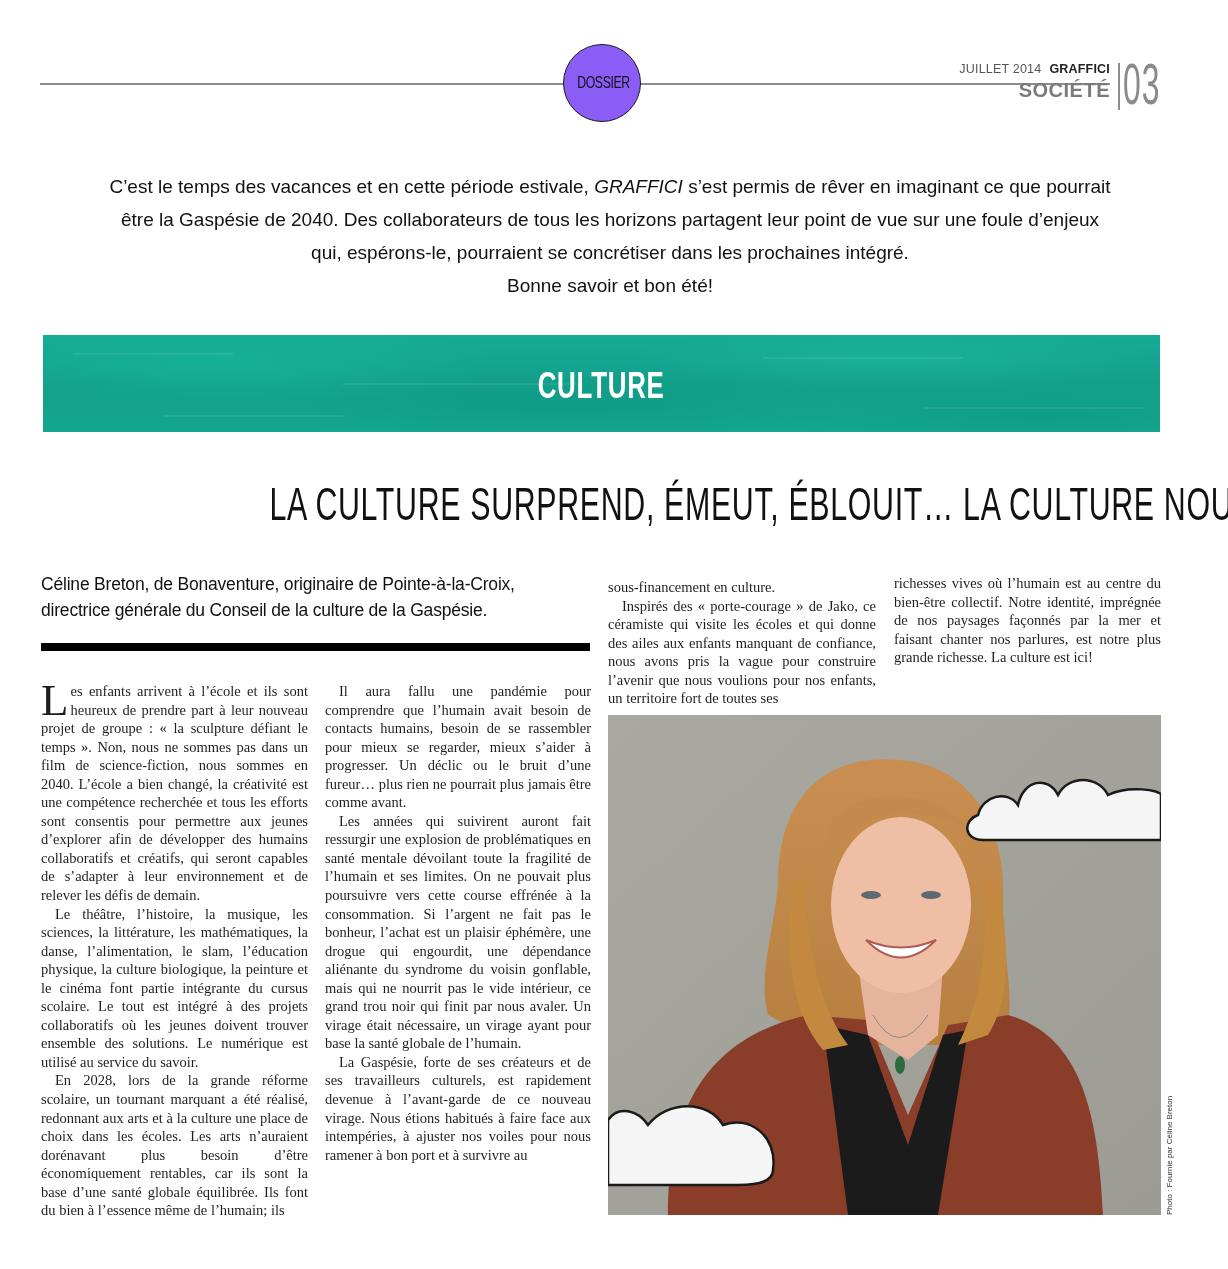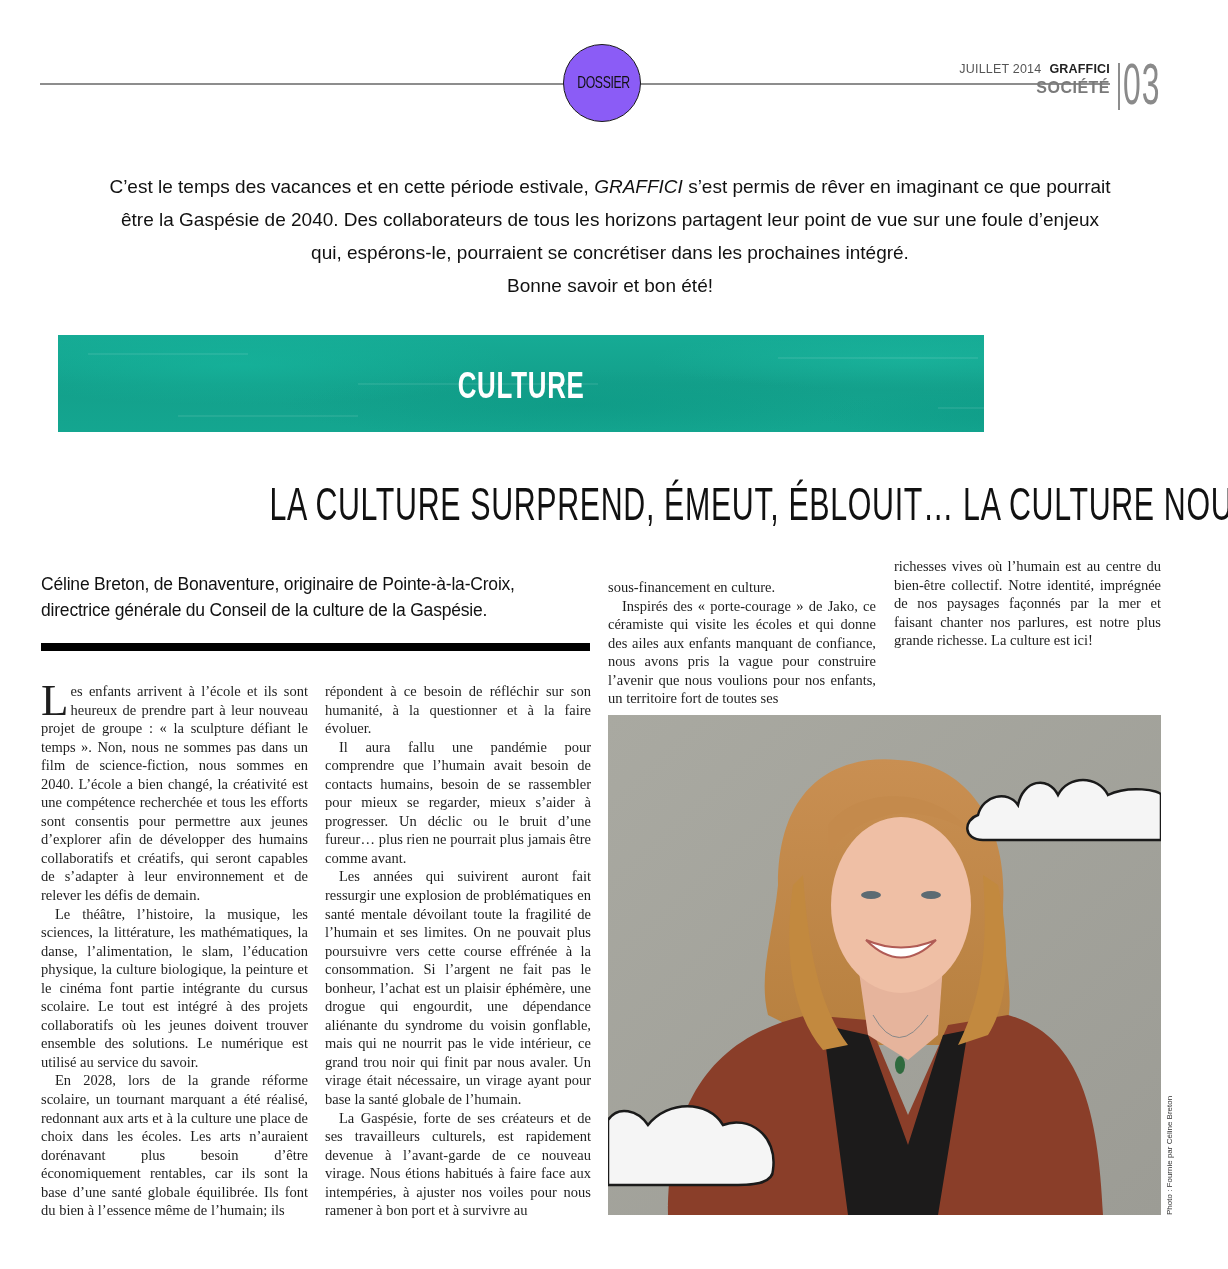--- a/index.html
+++ b/index.html
@@ -5,31 +5,31 @@
     html, body { margin: 0; padding: 0; background: #ffffff; }
     body { width: 1228px; height: 1269px; position: relative; overflow: hidden; color: #1a1a1a; }
 
     
     .top-rule { position: absolute; left: 40px; top: 83px; width: 1070px; height: 2px; background: #8d8d8d; }
     .dossier-badge { position: absolute; left: 563px; top: 44px; width: 78px; height: 78px; border: 1.5px solid #1a1a1a; border-radius: 50%; background: #8b5cf6; box-sizing: border-box; display: flex; align-items: center; justify-content: flex-end; }
     .dossier-badge span { font-family: "Liberation Sans", sans-serif; font-size: 17px; letter-spacing: -0.5px; transform: scaleX(0.72); color: #111; }
     .folio { position: absolute; top: 62px; left: 930px; width: 180px; text-align: right; font-family: "Liberation Sans", sans-serif; }
     .folio-line1 { font-size: 12.5px; color: #555; letter-spacing: 0.2px; }
     .folio-line1 .brand { font-weight: bold; color: #222; margin-left: 8px; }
-    .folio-line2 { font-size: 16px; font-weight: bold; color: #7a7a7a; letter-spacing: 0.5px; margin-top: 3px; }
+    .folio-line2 { font-size: 20px; font-weight: bold; color: #7a7a7a; letter-spacing: 0.5px; margin-top: 3px; }
     .folio-sep { position: absolute; left: 1118px; top: 63px; width: 2px; height: 47px; background: #8d8d8d; }
     .page-number { position: absolute; left: 1123px; top: 55px; font-family: "Liberation Sans", sans-serif; font-size: 58px; font-weight: normal; color: #8a8a8a; transform: scaleX(0.55); transform-origin: left top; line-height: 1; letter-spacing: 2px; }
 
     
     .intro { position: absolute; left: 60px; top: 170px; width: 1100px; text-align: center; font-family: "Liberation Sans", sans-serif; font-size: 19px; line-height: 33px; color: #111; }
     .intro p { margin: 0; }
     .intro em { font-style: italic; }
 
     
-    .banner { position: absolute; left: 58px; top: 335px; width: 926px; height: 97px; overflow: hidden;
+    .banner { position: absolute; left: 43px; top: 335px; width: 1117px; height: 97px; overflow: hidden;
       background:
         radial-gradient(ellipse 280px 40px at 180px 30px, rgba(22,185,160,0.55), transparent),
         radial-gradient(ellipse 300px 35px at 520px 70px, rgba(12,150,130,0.5), transparent),
         radial-gradient(ellipse 260px 30px at 850px 25px, rgba(30,190,165,0.45), transparent),
         radial-gradient(ellipse 240px 30px at 1000px 80px, rgba(10,150,130,0.5), transparent),
         linear-gradient(180deg, #16ab95 0%, #13a08b 50%, #14a690 100%); }
     .banner .streak { position: absolute; height: 2px; background: rgba(255,255,255,0.08); }
     .banner-title { position: absolute; left: 0; right: 0; top: 30px; text-align: center; font-family: "Liberation Sans", sans-serif; font-weight: bold; font-size: 36px; color: #fff; letter-spacing: 1px; }
     .banner-title span { display: inline-block; transform: scaleX(0.72); }
 
@@ -42,21 +42,21 @@
     .byline p { margin: 0; }
     .byline-rule { position: absolute; left: 41px; top: 643px; width: 549px; height: 8px; background: #000; }
 
     
     .col { position: absolute; font-family: "Liberation Serif", serif; font-size: 14.5px; line-height: 18.55px; text-align: justify; color: #1e1e1e; hyphens: manual; margin-top: 7px; }
     .col p { margin: 0; text-indent: 14px; }
     .col p.noindent { text-indent: 0; }
     .col1 { left: 41px; top: 675px; width: 267px; }
     .col2 { left: 325px; top: 675px; width: 266px; }
     .col3 { left: 608px; top: 571px; width: 268px; }
-    .col4 { left: 894px; top: 550px; width: 267px; }
+    .col4 { left: 894px; top: 567px; width: 267px; }
     .dropcap { float: left; font-size: 45px; line-height: 34px; margin: 1px 2px 0 0; font-family: "Liberation Serif", serif; }
 
     
     .photo { position: absolute; left: 608px; top: 715px; width: 553px; height: 500px; overflow: hidden; background: #a5a59d; }
     .photo svg { display: block; }
     .photo-credit { position: absolute; left: 1165px; top: 1215px; transform: rotate(-90deg); transform-origin: left top; font-family: "Liberation Sans", sans-serif; font-size: 8px; color: #333; white-space: nowrap; }
   </style>
 </head>
 <body>
 
@@ -96,21 +96,20 @@
   <p>directrice générale du Conseil de la culture de la Gaspésie.</p>
 </div>
 <div class="byline-rule"></div>
 
 <div class="col col1">
   <p class="noindent"><span class="dropcap">L</span><span>es enfants arrivent à l’école et ils sont heureux de prendre part à leur nouveau projet de groupe : « la sculpture défiant le temps ». Non, nous ne sommes pas dans un film de science-fiction, nous sommes en 2040. L’école a bien changé, la créativité est une compétence recherchée et tous les efforts sont consentis pour permettre aux jeunes d’explorer afin de développer des humains collaboratifs et créatifs, qui seront capables de s’adapter à leur environnement et de relever les défis de demain.</span></p>
   <p>Le théâtre, l’histoire, la musique, les sciences, la littérature, les mathématiques, la danse, l’alimentation, le slam, l’éducation physique, la culture biologique, la peinture et le cinéma font partie intégrante du cursus scolaire. Le tout est intégré à des projets collaboratifs où les jeunes doivent trouver ensemble des solutions. Le numérique est utilisé au service du savoir.</p>
   <p>En 2028, lors de la grande réforme scolaire, un tournant marquant a été réalisé, redonnant aux arts et à la culture une place de choix dans les écoles. Les arts n’auraient dorénavant plus besoin d’être économiquement rentables, car ils sont la base d’une santé globale équilibrée. Ils font du bien à l’essence même de l’humain; ils</p>
 </div>
 <div class="col col2">
-  <p class="noindent">répondent à ce besoin de réfléchir sur son humanité, à la questionner et à la faire évoluer.</p>
   <p>Il aura fallu une pandémie pour comprendre que l’humain avait besoin de contacts humains, besoin de se rassembler pour mieux se regarder, mieux s’aider à progresser. Un déclic ou le bruit d’une fureur… plus rien ne pourrait plus jamais être comme avant.</p>
   <p>Les années qui suivirent auront fait ressurgir une explosion de problématiques en santé mentale dévoilant toute la fragilité de l’humain et ses limites. On ne pouvait plus poursuivre vers cette course effrénée à la consommation. Si l’argent ne fait pas le bonheur, l’achat est un plaisir éphémère, une drogue qui engourdit, une dépendance aliénante du syndrome du voisin gonflable, mais qui ne nourrit pas le vide intérieur, ce grand trou noir qui finit par nous avaler. Un virage était nécessaire, un virage ayant pour base la santé globale de l’humain.</p>
   <p>La Gaspésie, forte de ses créateurs et de ses travailleurs culturels, est rapidement devenue à l’avant-garde de ce nouveau virage. Nous étions habitués à faire face aux intempéries, à ajuster nos voiles pour nous ramener à bon port et à survivre au</p>
 </div>
 <div class="col col3">
   <p class="noindent">sous-financement en culture.</p>
   <p>Inspirés des « porte-courage » de Jako, ce céramiste qui visite les écoles et qui donne des ailes aux enfants manquant de confiance, nous avons pris la vague pour construire l’avenir que nous voulions pour nos enfants, un territoire fort de toutes ses</p>
 </div>
 <div class="col col4">
   <p class="noindent">richesses vives où l’humain est au centre du bien-être collectif. Notre identité, imprégnée de nos paysages façonnés par la mer et faisant chanter nos parlures, est notre plus grande richesse. La culture est ici!</p>

